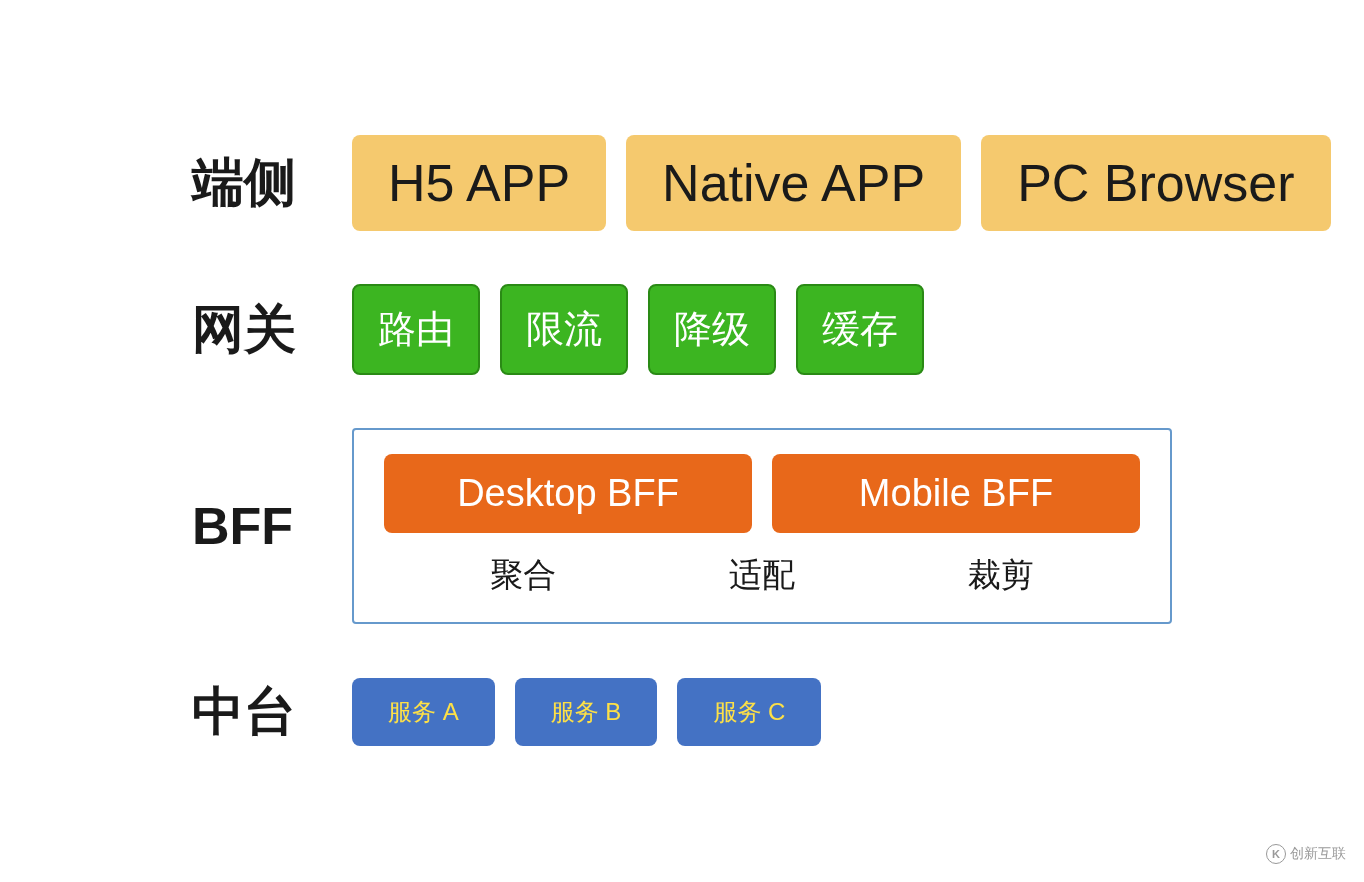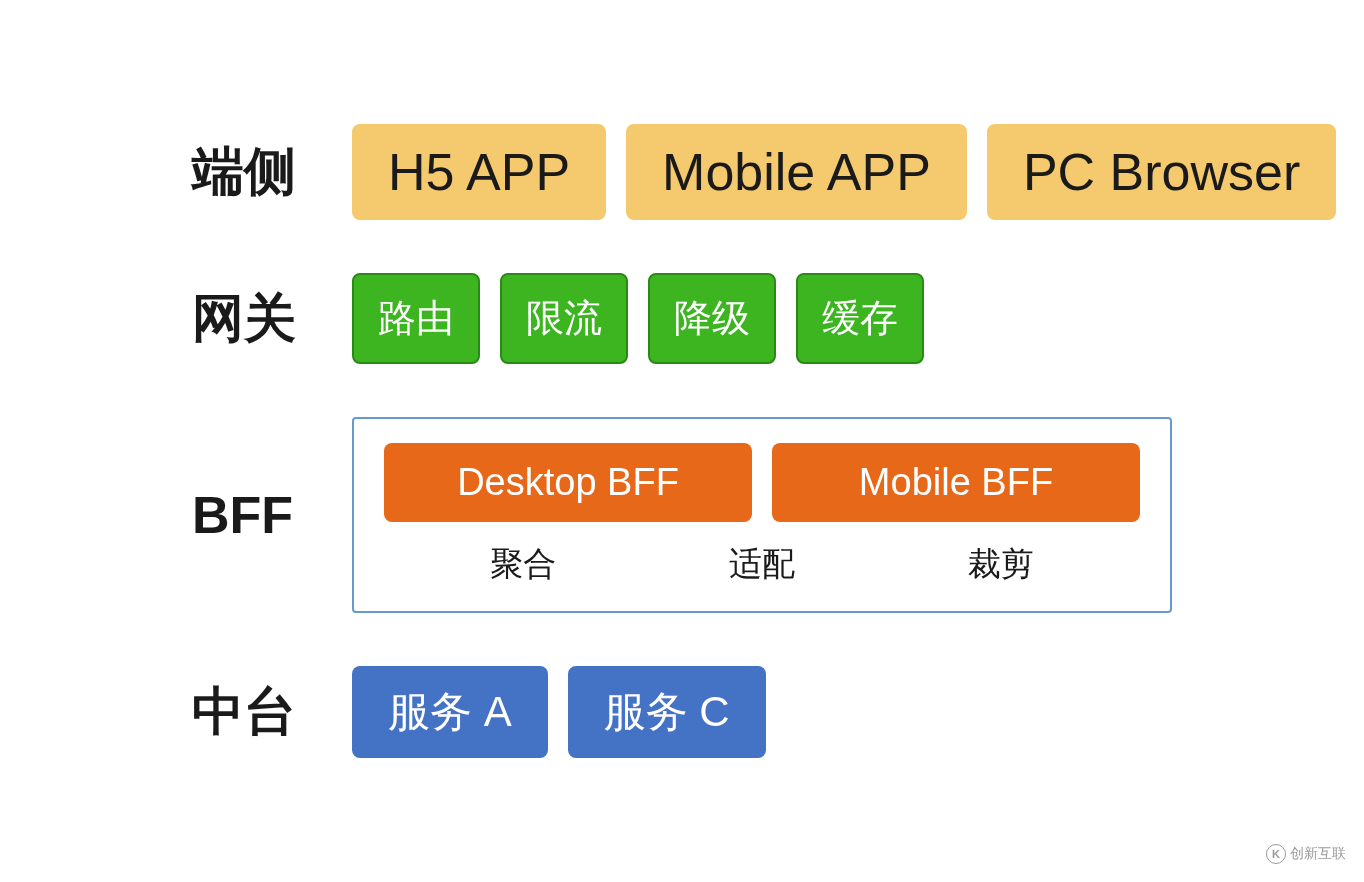--- a/index.html
+++ b/index.html
@@ -109,23 +109,23 @@
       font-size: 33px;
       color: #1a1a1a;
       font-weight: normal;
     }
 
     
     .badge-blue {
       background-color: #4472c4;
       border-radius: 8px;
       padding: 18px 36px;
-      font-size: 42px;
-      font-weight: 500;
-      color: #ffffff;
+      font-size: 24px;
+      font-weight: 500;
+      color: #fde047;
       white-space: nowrap;
     }
 
     
     .watermark {
       position: absolute;
       bottom: 18px;
       right: 18px;
       font-size: 14px;
       color: #999;
@@ -148,21 +148,21 @@
   </style>
 </head>
 <body>
 
 <div class="diagram">
 
   <div class="row">
     <div class="row-label">端侧</div>
     <div class="row-content">
       <div class="badge-orange">H5 APP</div>
-      <div class="badge-orange">Mobile APP</div>
+      <div class="badge-orange">Native APP</div>
       <div class="badge-orange">PC Browser</div>
     </div>
   </div>
 
   <div class="row">
     <div class="row-label">网关</div>
     <div class="row-content">
       <div class="badge-green">路由</div>
       <div class="badge-green">限流</div>
       <div class="badge-green">降级</div>
@@ -182,20 +182,21 @@
         <span class="bff-label">适配</span>
         <span class="bff-label">裁剪</span>
       </div>
     </div>
   </div>
 
   <div class="row">
     <div class="row-label">中台</div>
     <div class="row-content">
       <div class="badge-blue">服务 A</div>
+      <div class="badge-blue">服务 B</div>
       <div class="badge-blue">服务 C</div>
     </div>
   </div>
 
 </div>
 
 <div class="watermark">
   <div class="watermark-icon">K</div>
   <span>创新互联</span>
 </div>

